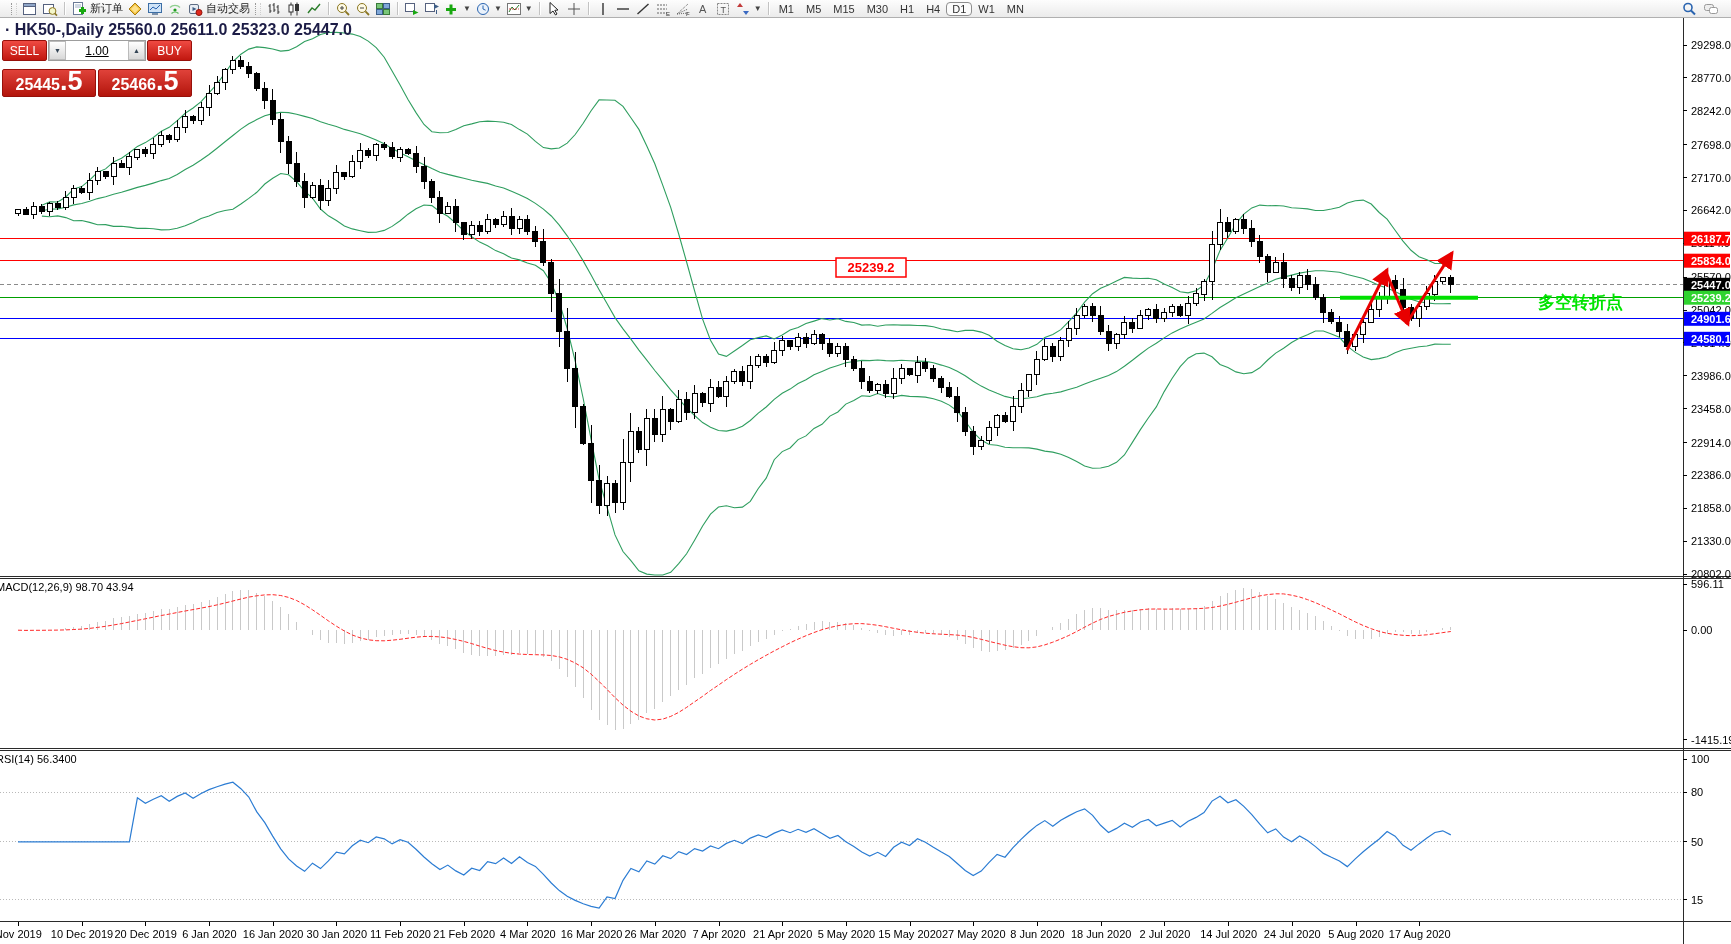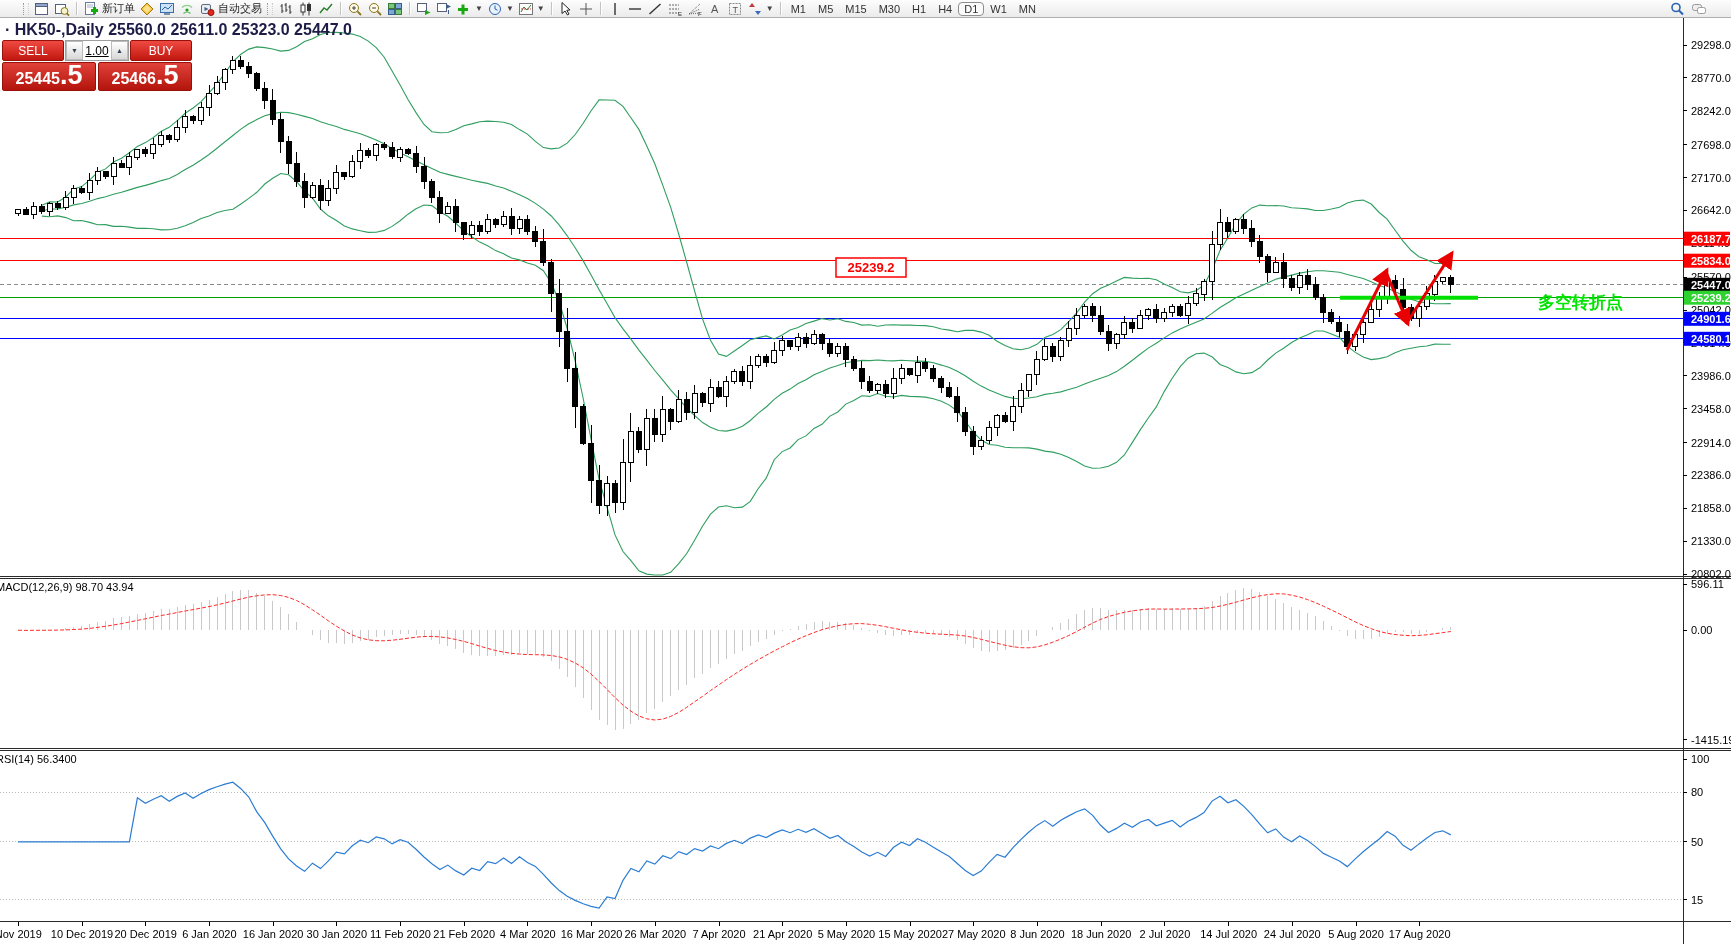--- a/index.html
+++ b/index.html
@@ -2,43 +2,43 @@
 <html><head>
 <meta charset="utf-8">
 <style>
   html,body{margin:0;padding:0;background:#fff;width:1731px;height:944px;overflow:hidden;
     font-family:"Liberation Sans",sans-serif;-webkit-font-smoothing:none;}
   #app{position:relative;width:1731px;height:944px;}
 
   
   #toolbar{position:absolute;left:0;top:0;width:100%;height:18px;
     background:linear-gradient(#fdfdfd,#ebebeb);border-bottom:1px solid #b0b0b0;
-    display:flex;align-items:center;font-size:11px;color:#222;box-sizing:border-box;padding:0 20px;}
+    display:flex;align-items:center;font-size:11px;color:#222;box-sizing:border-box;padding:0 8px;}
   .grip{width:4px;height:12px;border-left:1px dotted #9a9a9a;border-right:1px dotted #cfcfcf;margin:0 3px;}
   .tb-sep{width:1px;height:13px;background:#c3c3c3;box-shadow:1px 0 0 #fff;margin:0 4px;}
   .tb-btn{display:flex;align-items:center;gap:3px;height:16px;padding:0 2px;cursor:default;}
   .ic{width:16px;height:16px;display:block;}
   .caret{font-size:8px;color:#444;line-height:1;}
   .tf{padding:1px 6px;color:#333;}
   .tf.active{background:#fbfbfb;border:1px solid #8e8e8e;border-radius:4px;padding:0 5px;margin-top:36px;}
   #tb-right{margin-left:auto;display:flex;align-items:center;gap:6px;padding-right:4px;}
 
   
   #chart-header{position:absolute;left:5px;top:21px;font-size:16px;font-weight:bold;color:#1c1c46;z-index:4;}
 
   
   #trade-panel{position:absolute;left:2px;top:40px;width:190px;z-index:5;}
   .tp-row1{display:flex;height:21px;gap:1px;}
-  .btn-sell,.btn-buy{width:62px;background:linear-gradient(#ef4a42,#c1170f);color:#fff;font-size:12px;
+  .btn-sell,.btn-buy{width:45px;background:linear-gradient(#ef4a42,#c1170f);color:#fff;font-size:12px;
     display:flex;align-items:center;justify-content:center;border:1px solid #97100a;border-radius:2px;box-sizing:border-box;}
   .vol-wrap{flex:1;display:flex;border:1px solid #9d9d9d;background:#fff;box-sizing:border-box;}
   .vol-btn{width:15px;background:linear-gradient(#ffffff,#d8d8d8);border:1px solid #bbb;font-size:7px;color:#345;
     display:flex;align-items:center;justify-content:center;}
   .vol-val{flex:1;display:flex;align-items:center;justify-content:center;font-size:12px;color:#000;text-decoration:underline;}
-  .tp-row2{display:flex;height:29px;gap:2px;margin-top:1px;}
+  .tp-row2{display:flex;height:35px;gap:2px;margin-top:1px;align-items:flex-end;}
   .px-box{flex:1;background:linear-gradient(#e0423a,#b3150c);color:#fff;display:flex;align-items:flex-end;
     justify-content:center;border-radius:2px;padding-bottom:3px;border:1px solid #97100a;box-sizing:border-box;}
   .px-main{font-size:16px;font-weight:bold;line-height:1;}
   .px-pip{font-size:27px;font-weight:bold;line-height:.85;}
 
   
   .ind-label{position:absolute;left:-4px;font-size:11px;color:#000;z-index:4;background:transparent;}
   #macd-label{top:581px;}
   #rsi-label{top:753px;}
 

